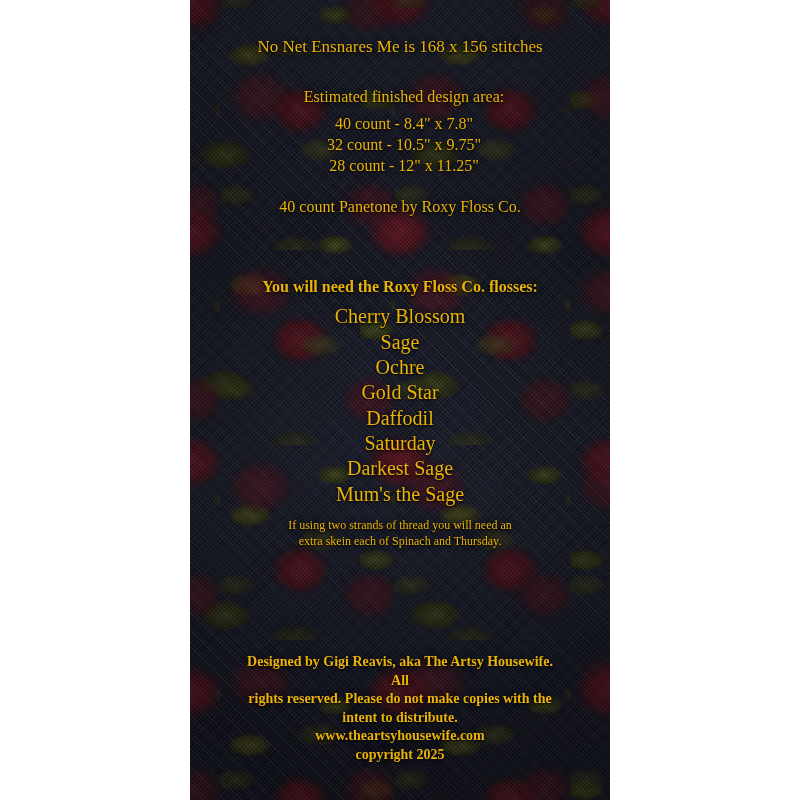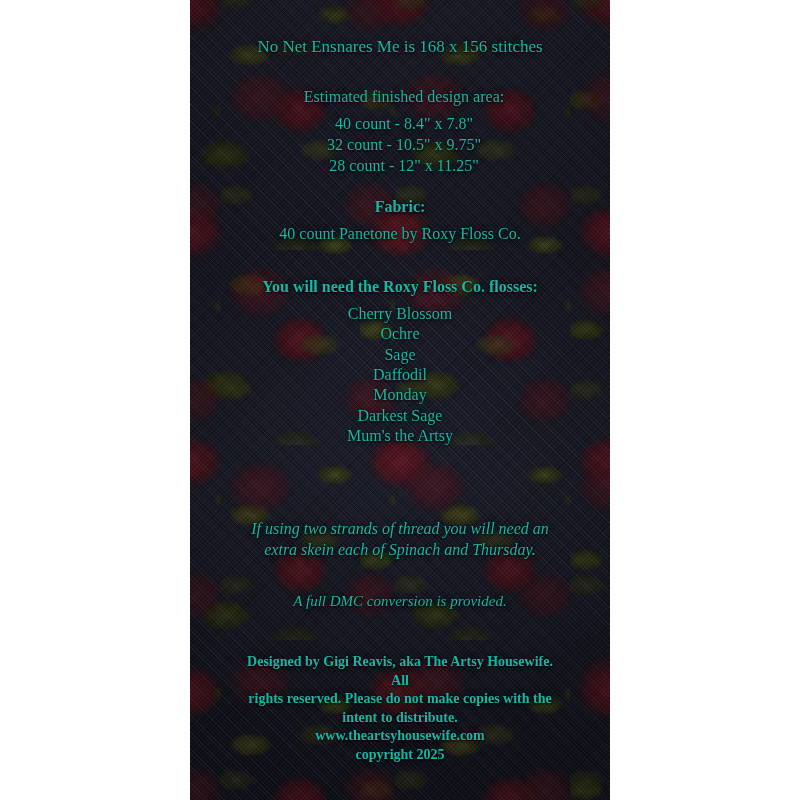--- a/index.html
+++ b/index.html
@@ -65,21 +65,21 @@
     inset: 0;
     background:
       repeating-linear-gradient(45deg, rgba(255,255,255,0.045) 0px, rgba(255,255,255,0.045) 1px, rgba(0,0,0,0) 1px, rgba(0,0,0,0) 3px),
       repeating-linear-gradient(135deg, rgba(0,0,0,0.22) 0px, rgba(0,0,0,0.22) 1px, rgba(0,0,0,0) 1px, rgba(0,0,0,0) 3px);
     pointer-events: none;
   }
 
   .content {
     position: absolute;
     inset: 0;
-    color: #14b8a6;
+    color: #eab308;
     font-family: "Liberation Serif", serif;
     text-align: center;
     text-shadow: 0 1px 2px rgba(0,0,0,0.85), 0 0 6px rgba(0,0,0,0.6);
   }
   .line { line-height: 1.32; }
   .t-title {
     position: absolute;
     left: 0; right: 0;
     top: 36px;
     font-size: 17px;
@@ -99,27 +99,26 @@
     font-size: 16px;
   }
   .blk-fabric .hdr { font-weight: bold; margin-bottom: 6px; }
   .blk-floss {
     position: absolute;
     left: 0; right: 0;
     top: 276px;
     font-size: 16px;
   }
   .blk-floss .hdr { font-weight: bold; margin-bottom: 7px; }
-  .blk-floss .item { font-size: 16px; line-height: 1.27; }
+  .blk-floss .item { font-size: 20px; line-height: 1.27; }
   .blk-note {
     position: absolute;
     left: 0; right: 0;
     top: 518px;
-    font-style: italic;
-    font-size: 16px;
+    font-size: 12px;
     line-height: 1.4;
   }
   .blk-dmc {
     position: absolute;
     left: 0; right: 0;
     top: 592px;
     font-style: italic;
     font-size: 15px;
   }
   .blk-footer {
@@ -150,41 +149,40 @@
       <div class="t-title line">No Net Ensnares Me is 168 x 156 stitches</div>
 
       <div class="blk-area">
         <div class="hdr line">Estimated finished design area:</div>
         <div class="line">40 count - 8.4" x 7.8"</div>
         <div class="line">32 count - 10.5" x 9.75"</div>
         <div class="line">28 count - 12" x 11.25"</div>
       </div>
 
       <div class="blk-fabric">
-        <div class="hdr line">Fabric:</div>
         <div class="line">40 count Panetone by Roxy Floss Co.</div>
       </div>
 
       <div class="blk-floss">
         <div class="hdr line">You will need the Roxy Floss Co. flosses:</div>
         <div class="item line">Cherry Blossom</div>
+        <div class="item line">Sage</div>
         <div class="item line">Ochre</div>
-        <div class="item line">Sage</div>
+        <div class="item line">Gold Star</div>
         <div class="item line">Daffodil</div>
-        <div class="item line">Monday</div>
+        <div class="item line">Saturday</div>
         <div class="item line">Darkest Sage</div>
-        <div class="item line">Mum's the Artsy</div>
+        <div class="item line">Mum's the Sage</div>
       </div>
 
       <div class="blk-note">
         <div class="line">If using two strands of thread you will need an</div>
         <div class="line">extra skein each of Spinach and Thursday.</div>
       </div>
 
-      <div class="blk-dmc line">A full DMC conversion is provided.</div>
 
       <div class="blk-footer">
         <div class="line">Designed by Gigi Reavis, aka The Artsy Housewife. All</div>
         <div class="line">rights reserved. Please do not make copies with the</div>
         <div class="line">intent to distribute.</div>
         <div class="line url">www.theartsyhousewife.com</div>
         <div class="line">copyright 2025</div>
       </div>
 
     </div>

